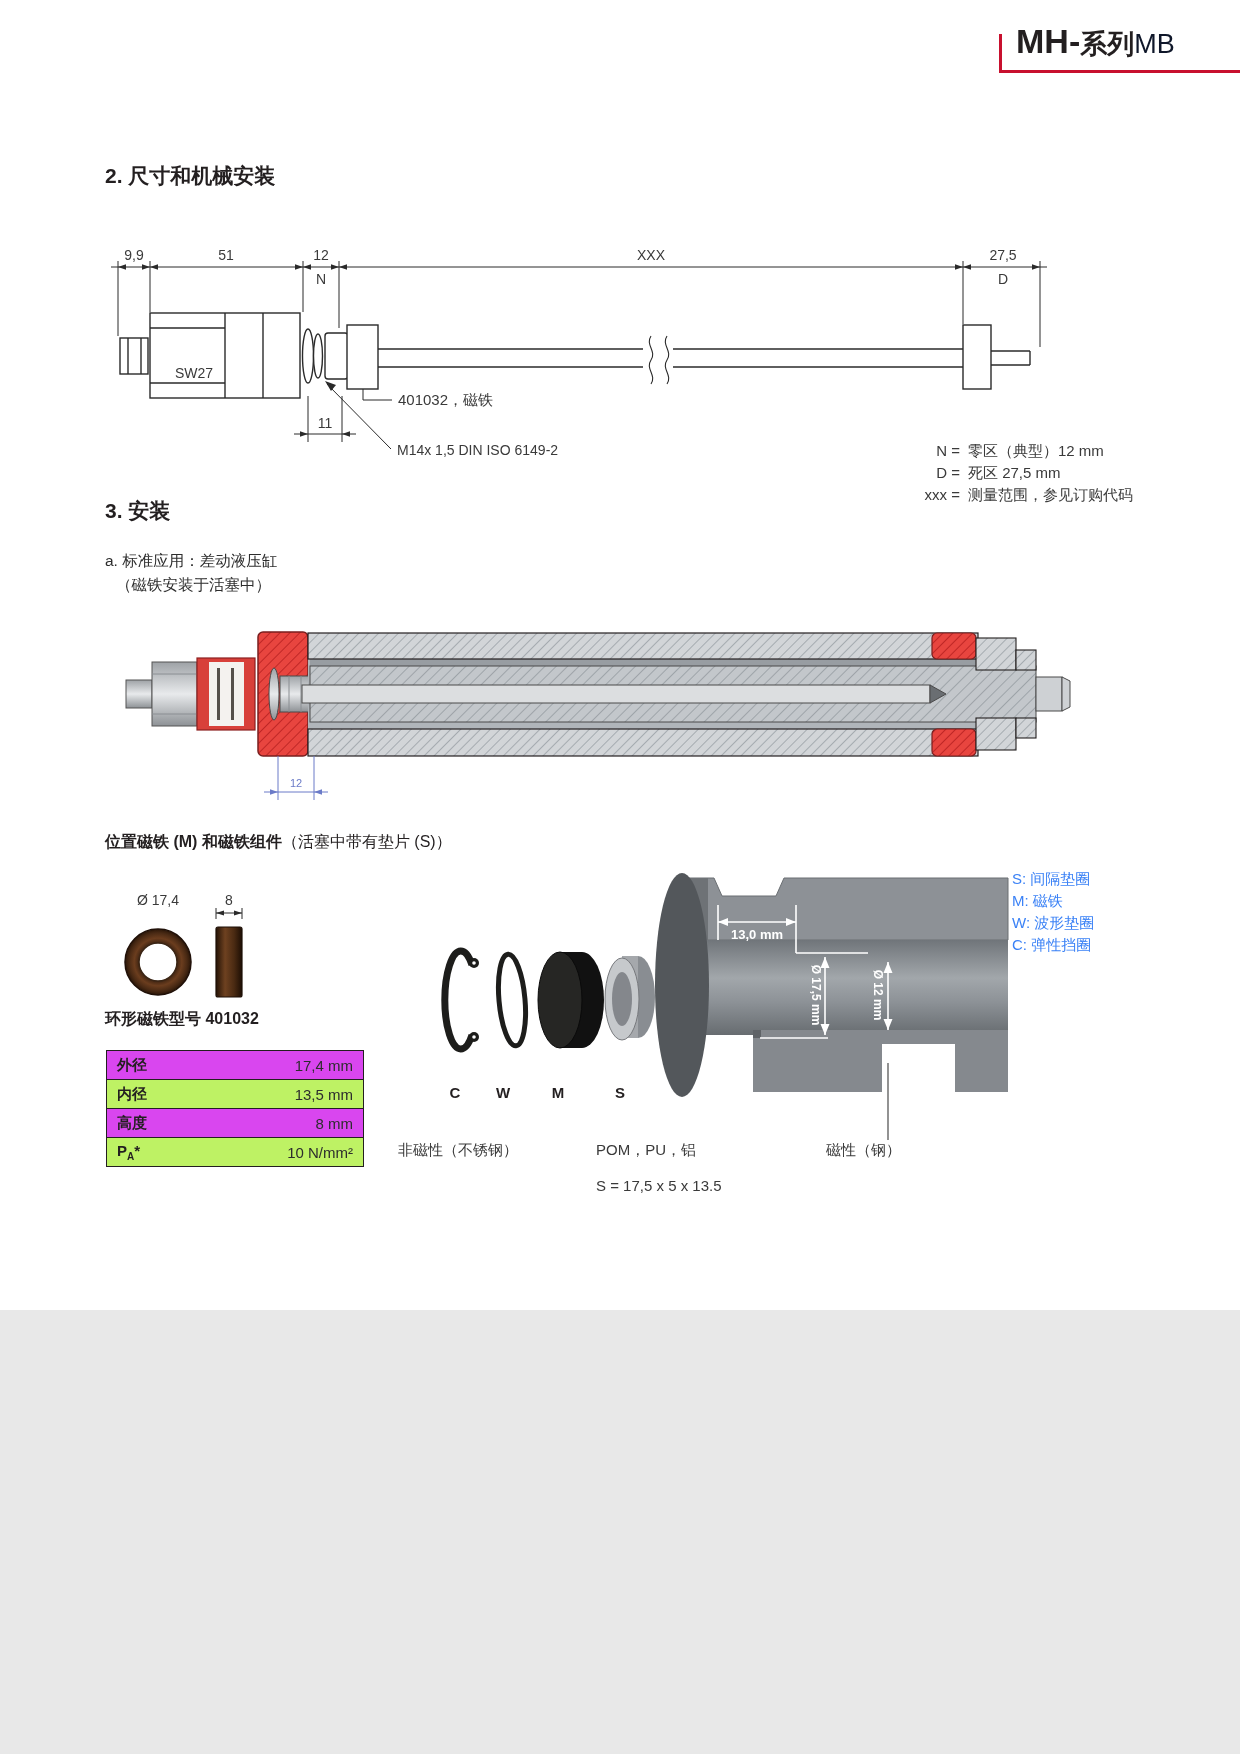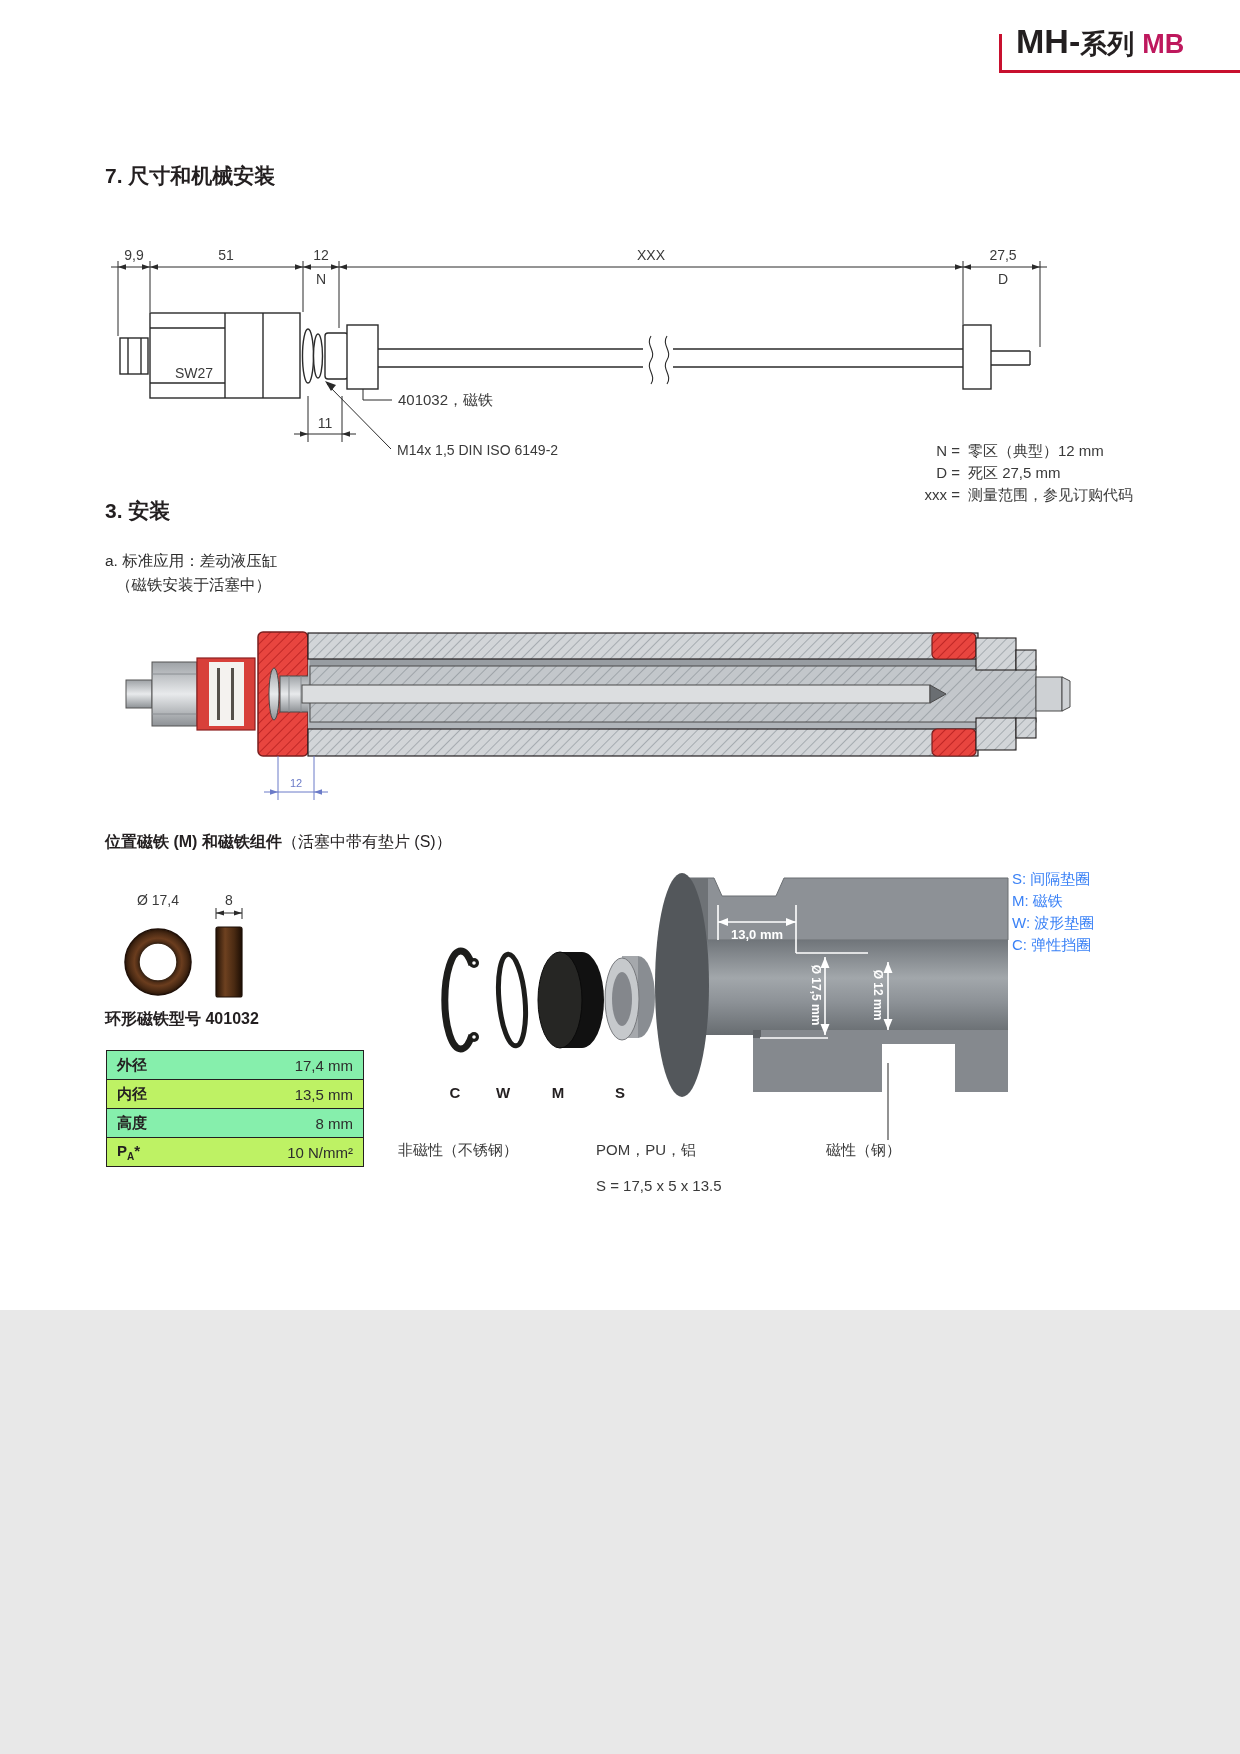--- a/index.html
+++ b/index.html
@@ -5,40 +5,40 @@
   html,body{margin:0;padding:0;background:#e8e8e8;}
   .page{position:relative;width:1240px;height:1310px;background:#ffffff;margin:0 auto;
         font-family:"Liberation Sans","DejaVu Sans",sans-serif;color:#2a2a2a;overflow:hidden;}
   .abs{position:absolute;}
   
   .hdr-rule-v{position:absolute;left:999px;top:34px;width:3px;height:38px;background:#c8102e;}
   .hdr-rule-h{position:absolute;left:999px;top:70px;width:241px;height:3px;background:#c8102e;}
   .hdr-title{position:absolute;left:1016px;top:22px;white-space:nowrap;display:flex;align-items:baseline;}
   .t-mh{font-size:34px;font-weight:bold;color:#231f20;letter-spacing:0;}
   .t-series{font-size:27px;font-weight:bold;color:#231f20;}
-  .t-mb{font-size:27px;font-weight:bold;color:#be185d;margin-left:8px;}
+  .t-mb{font-size:27px;font-weight:normal;color:#0f172a;}
   
   .h-sec{position:absolute;font-size:21px;font-weight:bold;color:#231f20;white-space:nowrap;}
   .app-text{position:absolute;left:105px;top:549px;font-size:15.5px;color:#2d2d2d;line-height:24px;}
   .app-text .l2{padding-left:11px;}
   
   .notes{position:absolute;left:912px;top:440px;font-size:15px;color:#3a3a3a;line-height:22px;}
   .notes .nrow{display:flex;}
   .notes .term{display:inline-block;width:48px;text-align:right;white-space:pre;}
   .notes .desc{margin-left:8px;white-space:nowrap;}
   
   .mag-head{position:absolute;left:105px;top:832px;font-size:16px;color:#231f20;white-space:nowrap;}
   .mag-head .b{font-weight:bold;}
   .mag-head .n{font-weight:normal;}
   .mag-caption{position:absolute;left:105px;top:1009px;font-size:16px;font-weight:bold;color:#231f20;white-space:nowrap;}
   
   .spec-table{position:absolute;left:106px;top:1050px;width:256px;border:1px solid #231f20;}
   .trow{display:flex;align-items:center;height:28px;font-size:15px;border-bottom:1px solid #231f20;}
   .trow:last-child{border-bottom:none;}
-  .trow.gray{background:#86efac;}
+  .trow.gray{background:#d946ef;}
   .trow.white{background:#bef264;}
   .trow .tl{font-weight:bold;padding-left:10px;color:#231f20;}
   .trow .tv{margin-left:auto;padding-right:10px;color:#2d2d2d;}
   .trow sub{font-size:10px;}
   
   .part-letter{position:absolute;top:1084px;transform:translateX(-50%);font-size:15px;font-weight:bold;color:#231f20;}
   .legend{position:absolute;left:1012px;top:868px;font-size:15px;color:#3b82f6;line-height:22px;white-space:nowrap;}
   .mat-label{position:absolute;top:1141px;font-size:15px;color:#3a3a3a;white-space:nowrap;}
   .s-size{position:absolute;left:596px;top:1177px;font-size:15px;color:#3a3a3a;white-space:nowrap;text-align:right;}
   
@@ -97,21 +97,21 @@
   <header>
     <div class="hdr-rule-v"></div>
     <div class="hdr-rule-h"></div>
     <div class="hdr-title">
       <span class="t-mh">MH-</span>
       <span class="t-series">系列</span>
       <span class="t-mb">MB</span>
     </div>
   </header>
 
-  <div class="h-sec" style="left:105px;top:162px;">7. 尺寸和机械安装</div>
+  <div class="h-sec" style="left:105px;top:162px;">2. 尺寸和机械安装</div>
 
   <svg class="abs" style="left:95px;top:228px;" width="980" height="245" viewBox="0 0 980 245">
     <g stroke="#2a2a2a" stroke-width="1" fill="none">
       <line x1="16" y1="39" x2="952" y2="39"></line>
       <line x1="23" y1="33" x2="23" y2="108"></line>
       <line x1="55" y1="33" x2="55" y2="84"></line>
       <line x1="208" y1="33" x2="208" y2="84"></line>
       <line x1="244" y1="33" x2="244" y2="100"></line>
       <line x1="868" y1="33" x2="868" y2="96"></line>
       <line x1="945" y1="33" x2="945" y2="119"></line>

